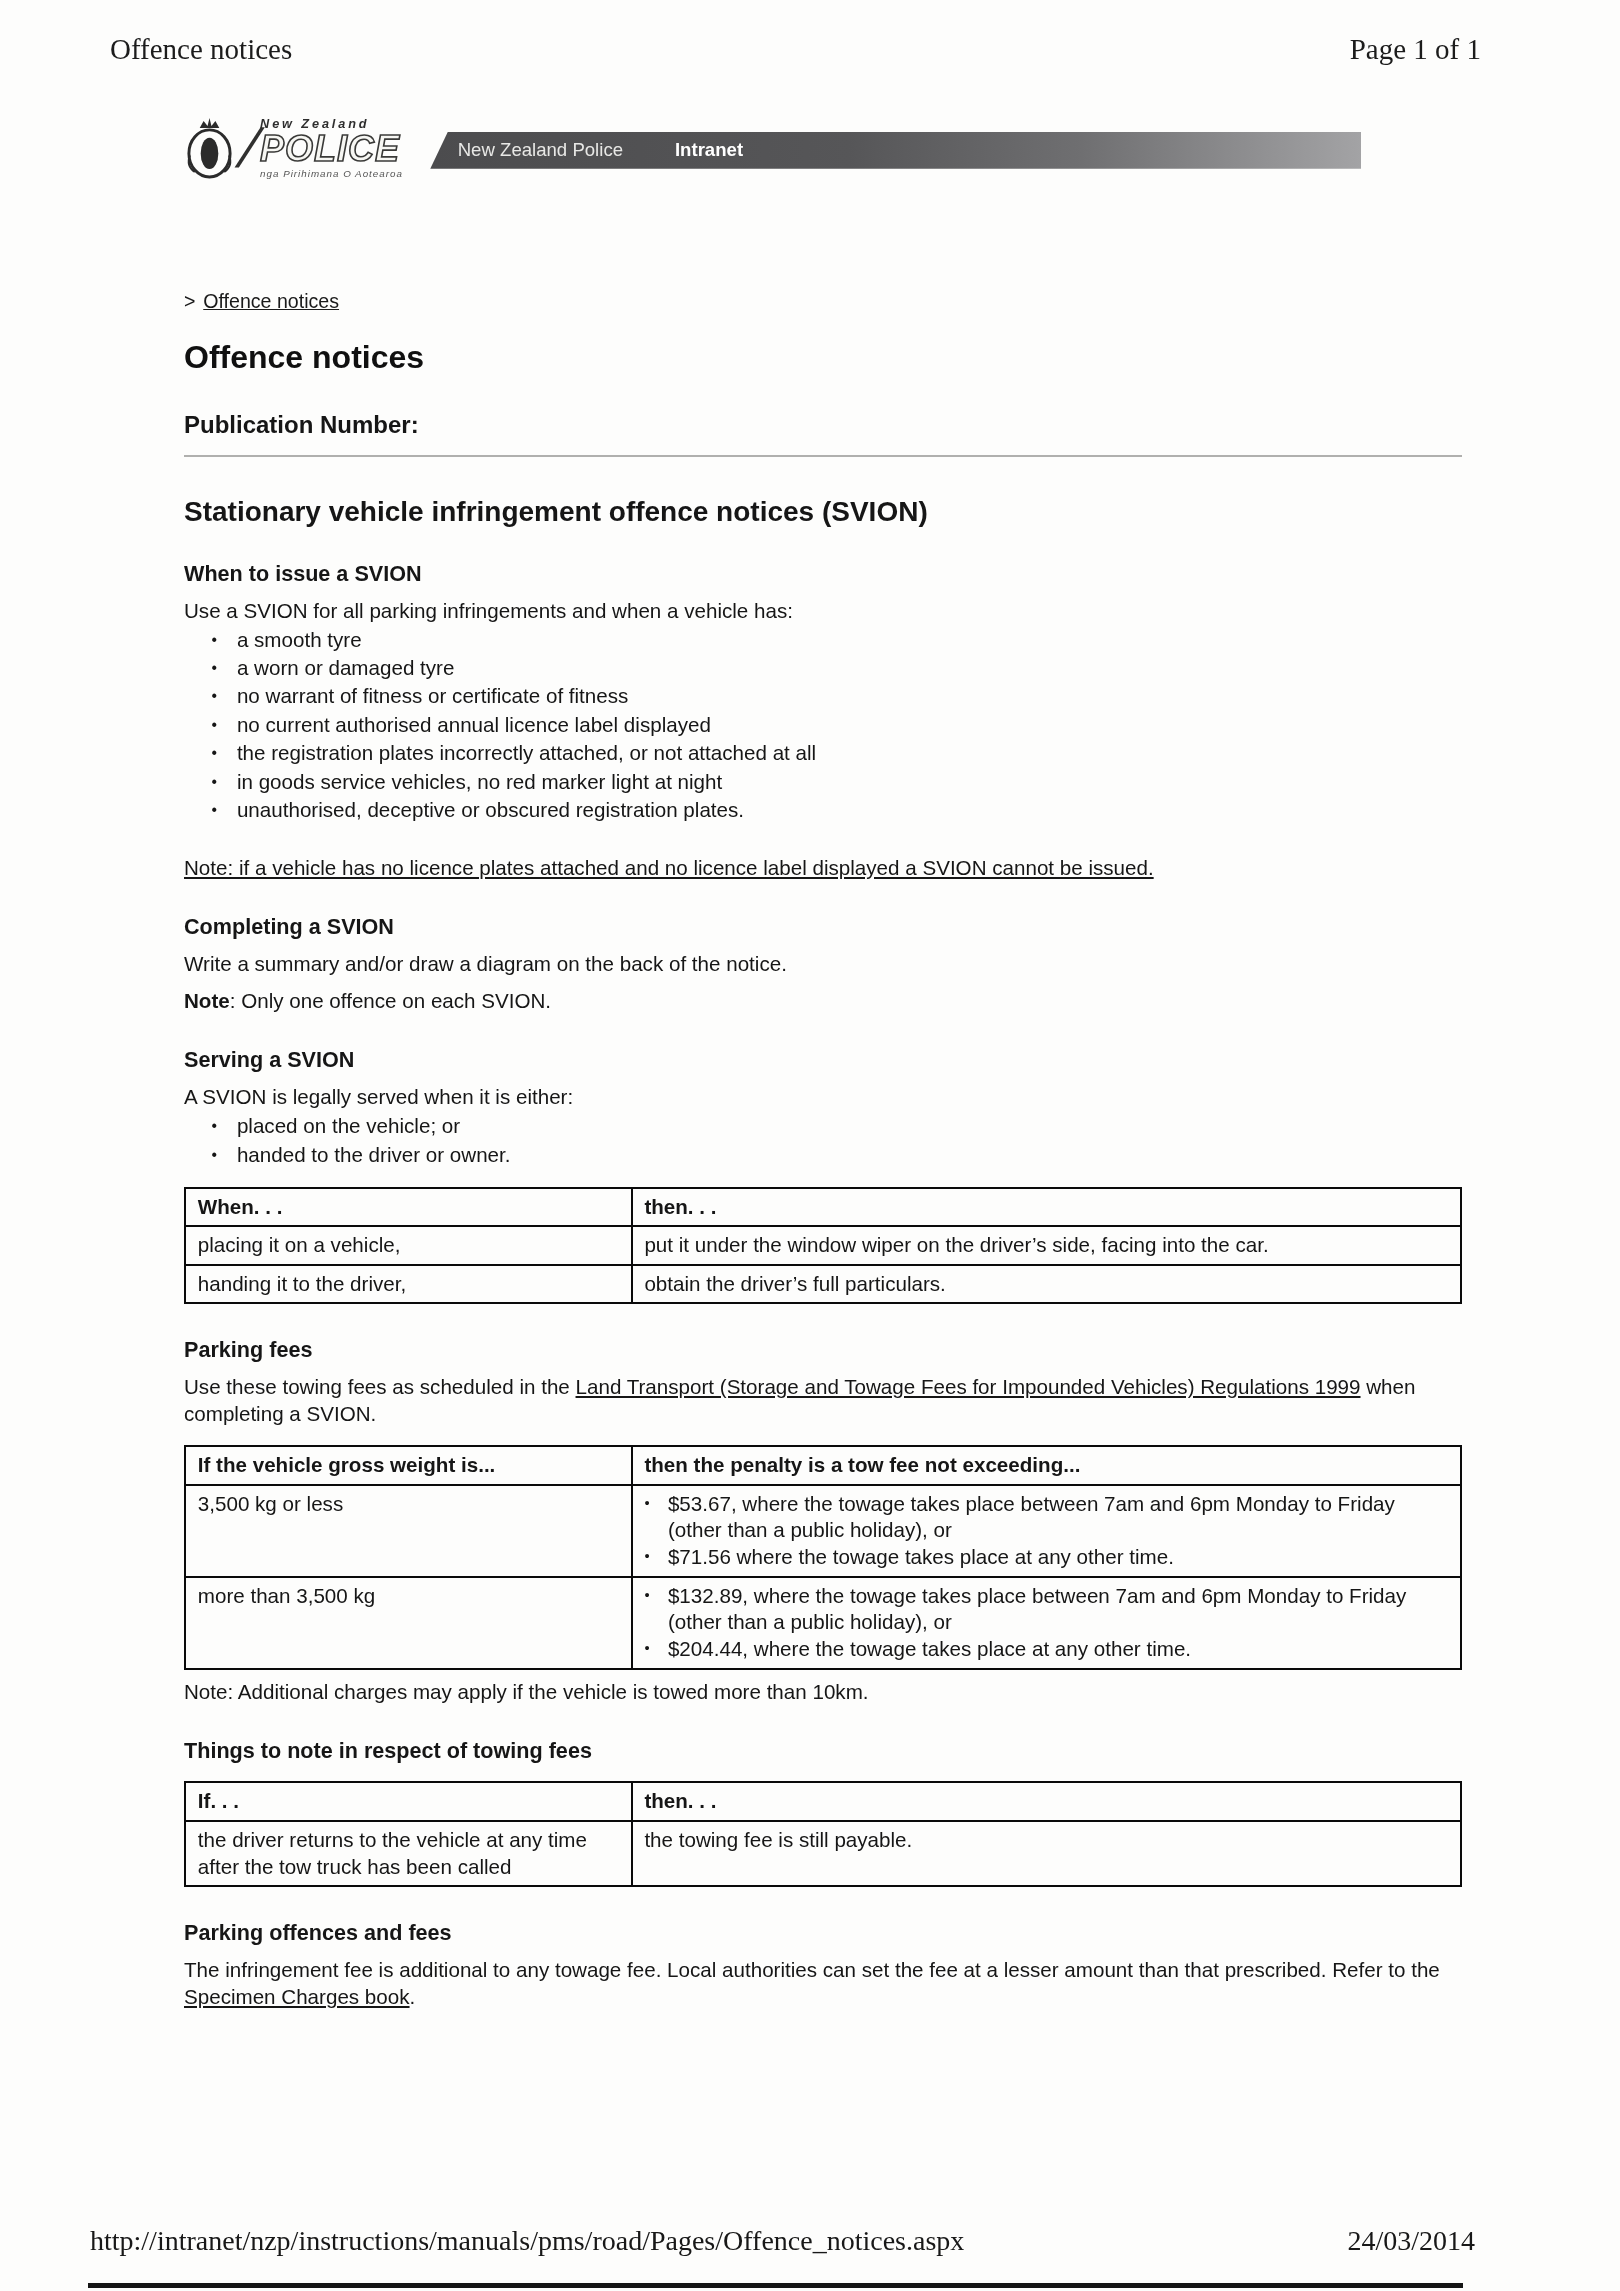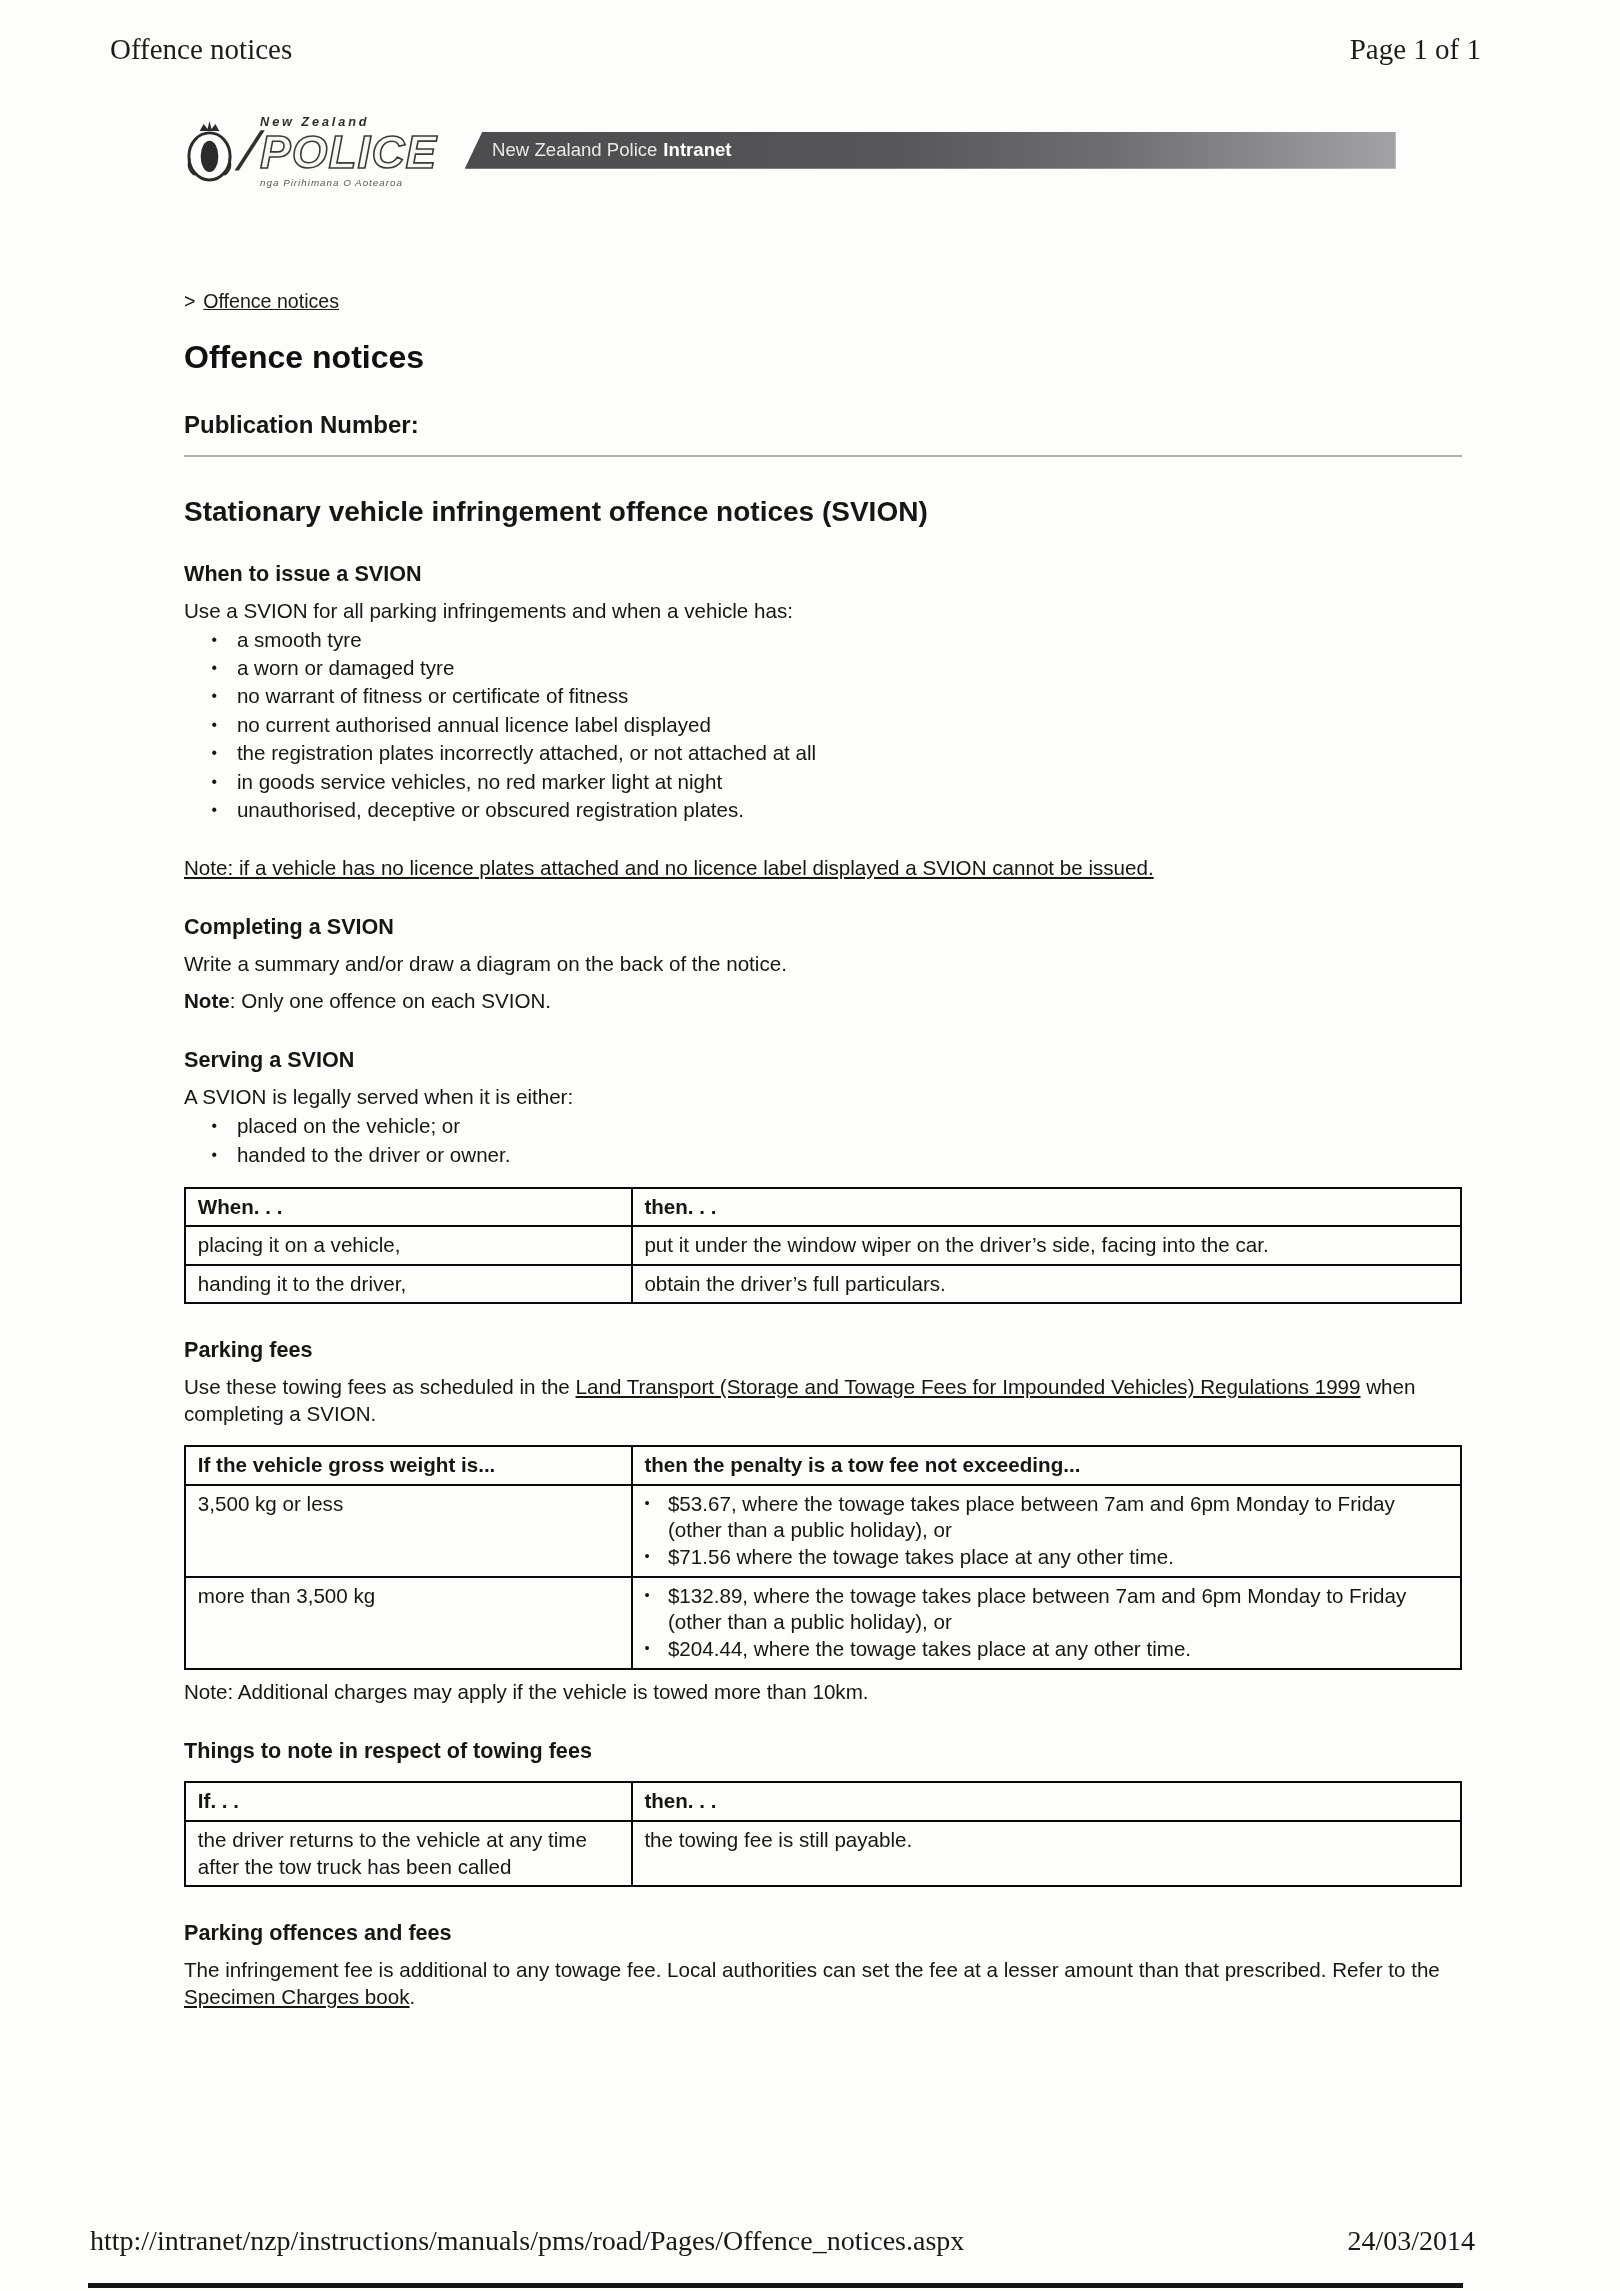--- a/index.html
+++ b/index.html
@@ -20,31 +20,31 @@
   
   .masthead { display: flex; align-items: flex-start; height: 84px; }
   .logo { display: flex; align-items: center; }
   .crest svg { display: block; }
   .logo-slash {
     font-size: 55px; font-style: italic; color: #30302f;
     margin: 0 3.9px 0 5.9px; transform: skewX(-10deg); line-height: 1;
   }
   .logo-text { display: flex; flex-direction: column; line-height: 1; }
   .logo-top { font-size: 12.7px; font-style: italic; font-weight: bold; letter-spacing: 2.9px; color: #2e2e2e; }
-  .logo-main { font-size: 46px; font-style: italic; font-weight: bold; letter-spacing: 1px; color: #3a3a38; }
+  .logo-main { font-size: 36px; font-style: italic; font-weight: bold; letter-spacing: 1px; color: #3a3a38; }
   @supports (-webkit-text-stroke: 1px black) {
     .logo-main { color: #f7f7f3; -webkit-text-stroke: 1.6px #3a3a38; }
   }
   .logo-sub { font-size: 9.8px; font-style: italic; color: #555; margin-top: 2.9px; letter-spacing: 1px; }
   .strip {
     margin-left: 27.4px; margin-top: 15.7px; height: 37px; width: 931px;
     background: linear-gradient(90deg, #4c4c4e 0%, #565658 45%, #6f6f71 70%, #a3a3a5 100%);
     clip-path: polygon(17.6px 0, 100% 0, 100% 100%, 0 100%);
     display: flex; align-items: center; padding-left: 27.4px;
-    color: #e8e8e6; font-size: 18.6px; box-sizing: border-box;
+    color: #e8e8e6; font-size: 18.6px; box-sizing: border-box; gap: 46px;
   }
   .strip .strip-bold { color: #ffffff; font-weight: bold; margin-left: 5.9px; }
 
   .breadcrumb { margin-top: 90px; font-size: 19.6px; color: #1a1a1a; }
   .breadcrumb .crumb-link { text-decoration: underline; cursor: pointer; margin-left: 7.8px; }
 
   .page-title { margin-top: 25.5px; font-size: 32px; font-weight: bold; color: #101010; }
 
   .pub-row {
     margin-top: 35px; padding-bottom: 16px;

